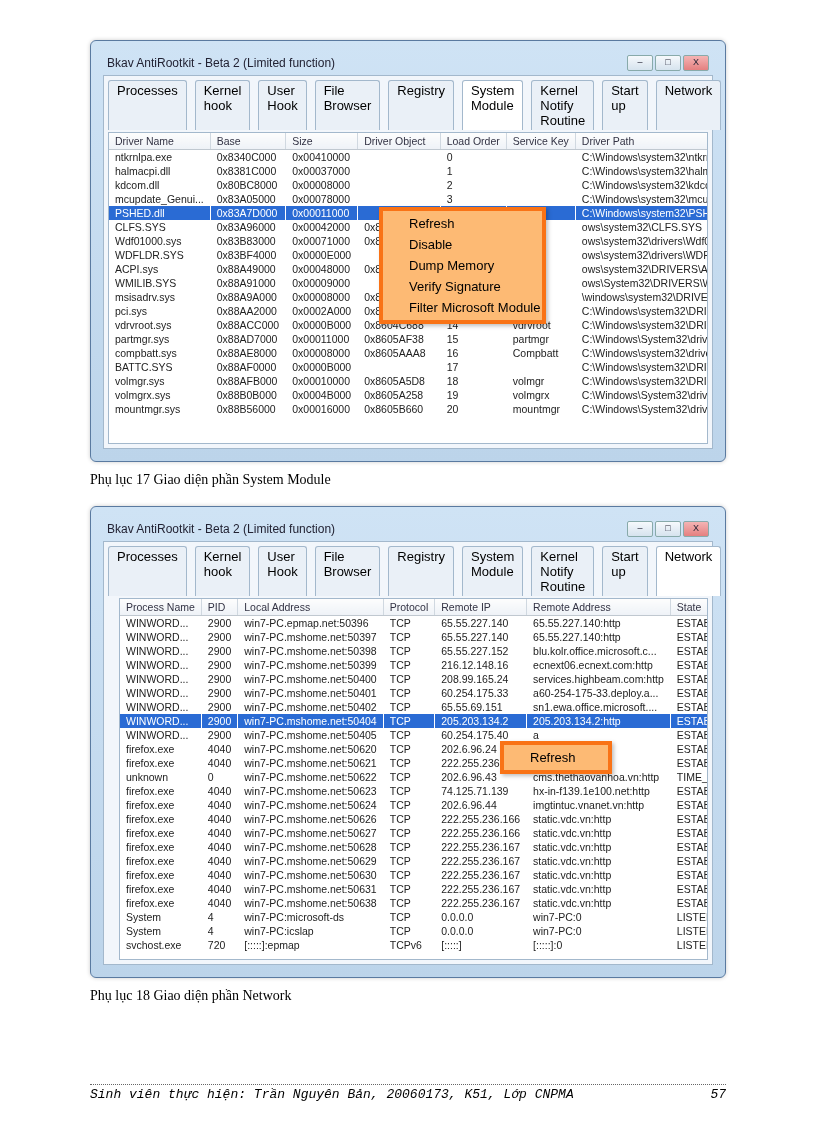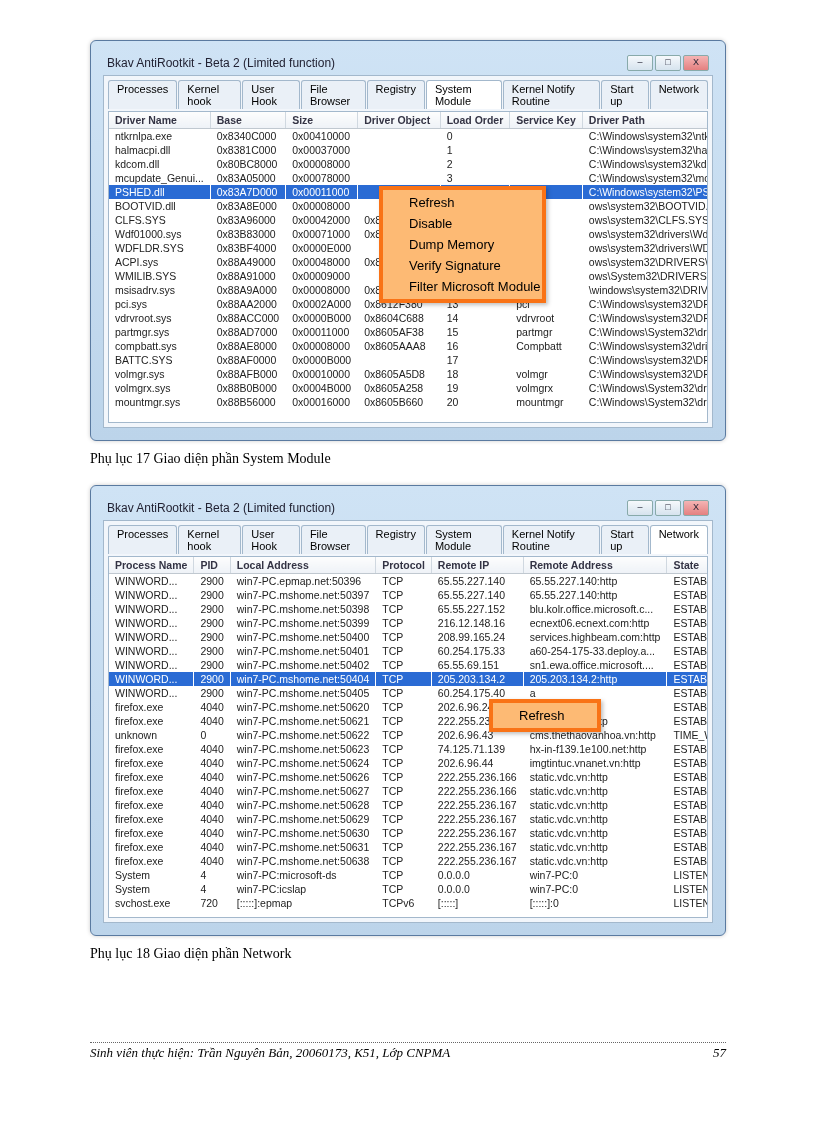--- a/index.html
+++ b/index.html
@@ -38,49 +38,49 @@
     line-height: 12px;
     text-align: center;
     cursor: pointer;
   }
   .winbtn.close { background: linear-gradient(#f4b4b4,#e48080); }
   .clientarea {
     background: #f2f6fb;
     border: 1px solid #a3b8cc;
     padding: 4px;
   }
-  .tabs { display: flex; gap: 1px; margin-bottom: 2px; font-size: 11px; }
+  .tabs { display: flex; gap: 8px; margin-bottom: 2px; font-size: 13px; }
   .tab {
     padding: 2px 8px;
     border: 1px solid #a3b8cc;
     border-bottom: none;
     background: #eaf0f7;
     border-radius: 3px 3px 0 0;
     cursor: pointer;
   }
   .tab.active {
     background: #fff;
     font-weight: 500;
   }
   .grid {
     background: #fff;
     border: 1px solid #a3b8cc;
     height: 310px;
     overflow: hidden;
     position: relative;
   }
-  .grid.network { height: 360px; }
+  .grid.network { height: 360px; margin-left: 11px; }
   table {
     border-collapse: collapse;
     width: 100%;
     font-size: 10.5px;
   }
   thead th {
     text-align: left;
-    font-weight: bold;
+    font-weight: normal;
     background: linear-gradient(#fdfdfd,#eef2f7);
     border-right: 1px solid #d0d8e0;
     border-bottom: 1px solid #c0c8d0;
     padding: 2px 6px;
     color: #334;
     white-space: nowrap;
   }
   tbody td {
     padding: 1px 6px;
     border-right: 1px solid transparent;
@@ -114,21 +114,21 @@
     font-size: 14px;
     margin: 10px 0 18px 0;
   }
   .footer-line {
     border-top: 1px dotted #666;
     margin-top: 80px;
   }
   .footer {
     display: flex;
     justify-content: space-between;
-    font-family: Liberation Serif, serif;
+    font-family: Liberation Mono, monospace;
     font-style: italic;
     font-size: 13px;
     padding: 2px 0;
   }
 </style>
 </head>
 <body>
 
 <div class="page">
 
@@ -216,29 +216,20 @@
               <tr class="selected">
                 <td>PSHED.dll</td>
                 <td>0x83A7D000</td>
                 <td>0x00011000</td>
                 <td></td>
                 <td>4</td>
                 <td></td>
                 <td>C:\Windows\system32\PSHED.dll</td>
               </tr>
               <tr>
-                <td>BOOTVID.dll</td>
-                <td>0x83A8E000</td>
-                <td>0x00008000</td>
-                <td></td>
-                <td></td>
-                <td></td>
-                <td>ows\system32\BOOTVID.dll</td>
-              </tr>
-              <tr>
                 <td>CLFS.SYS</td>
                 <td>0x83A96000</td>
                 <td>0x00042000</td>
                 <td>0x8606E03</td>
                 <td></td>
                 <td></td>
                 <td>ows\system32\CLFS.SYS</td>
               </tr>
               <tr>
                 <td>Wdf01000.sys</td>

